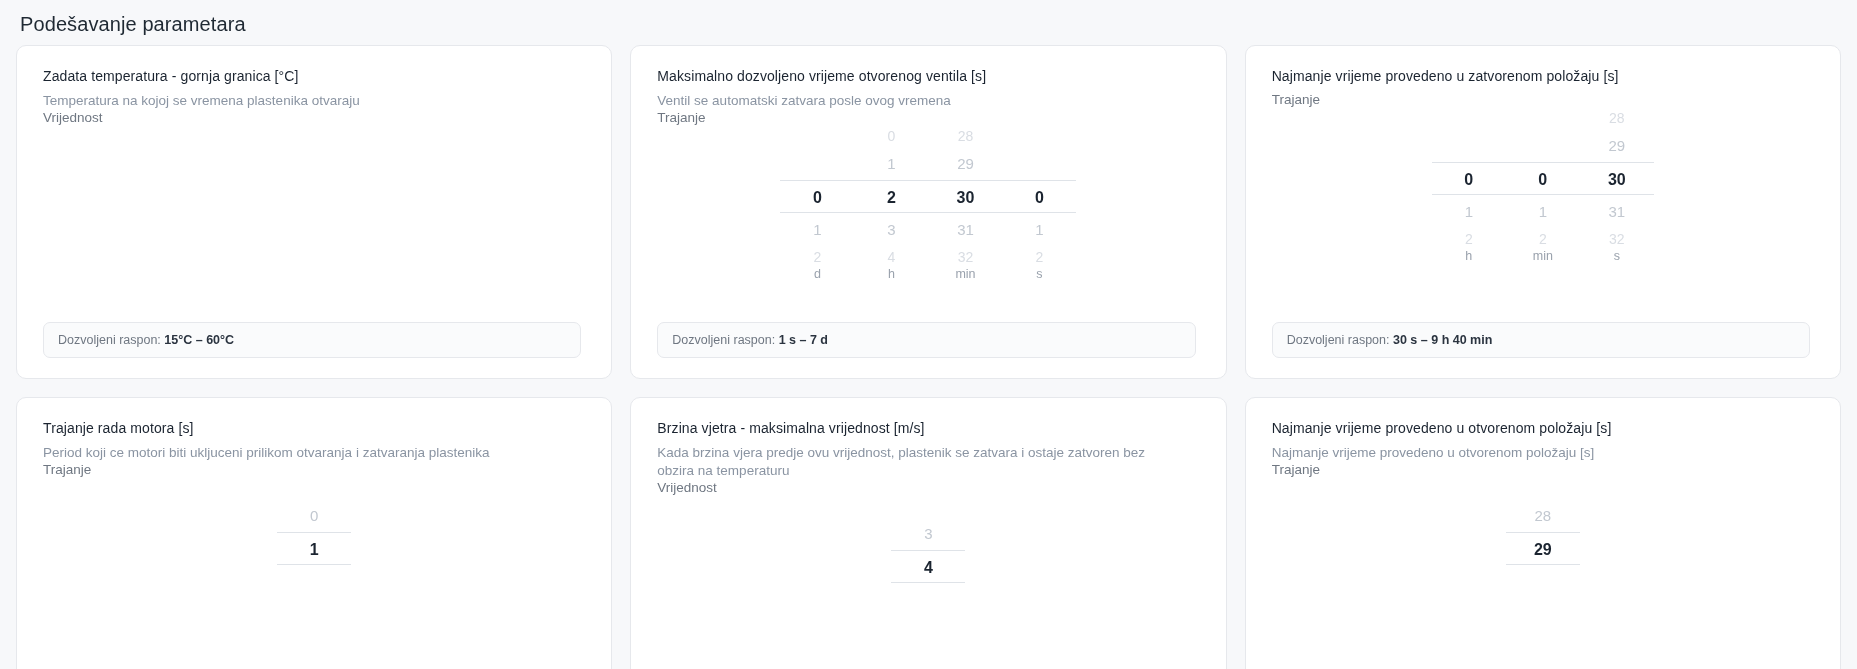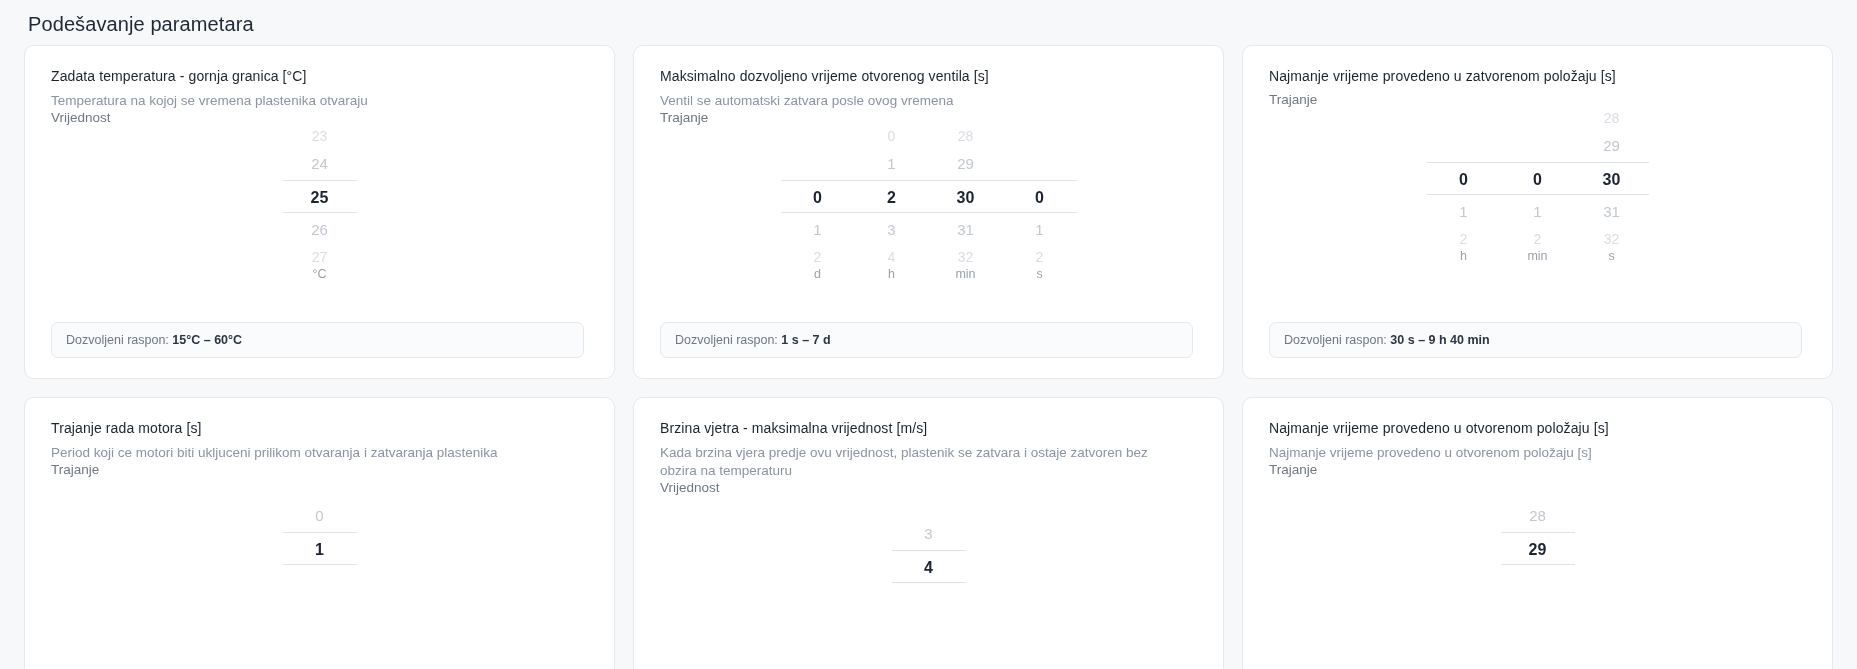--- a/index.html
+++ b/index.html
@@ -7,21 +7,21 @@
     margin: 0; padding: 0;
     width: 1857px; height: 669px;
     background: #f7f8fa;
     font-family: "Liberation Sans", sans-serif;
     overflow: hidden;
   }
   .page {
     width: 1857px;
     height: 521px;
     position: relative;
-    padding: 0 24px;
+    padding: 0 16px;
   }
   .page-title {
     font-size: 20px;
     color: #1f2933;
     font-weight: 400;
     padding: 13px 0 9px 4px;
     margin: 0;
     letter-spacing: .1px;
   }
   .grid {
@@ -111,30 +111,20 @@
 <div class="page">
 
   <h1 class="page-title">Podešavanje parametara</h1>
 
   <div class="grid">
 
     <div class="card">
       <h2 class="card-title">Zadata temperatura - gornja granica [°C]</h2>
       <p class="card-desc">Temperatura na kojoj se vremena plastenika otvaraju</p>
       <div class="field-label">Vrijednost</div>
-      <div class="pickers">
-        <div class="picker">
-          <div class="pk-row faded-top">23</div>
-          <div class="pk-row">24</div>
-          <div class="pk-row sel">25</div>
-          <div class="pk-row">26</div>
-          <div class="pk-row faded-bot">27</div>
-          <div class="pk-unit">°C</div>
-        </div>
-      </div>
       <div class="range-box">
         <span class="rb-label">Dozvoljeni raspon:</span>
         <b>15°C – 60°C</b>
       </div>
     </div>
 
     <div class="card">
       <h2 class="card-title">Maksimalno dozvoljeno vrijeme otvorenog ventila [s]</h2>
       <p class="card-desc">Ventil se automatski zatvara posle ovog vremena</p>
       <div class="field-label">Trajanje</div>

